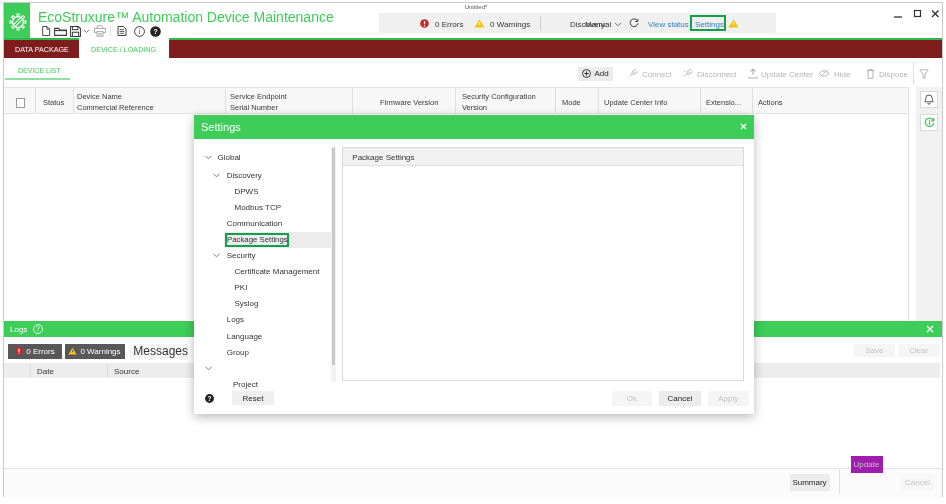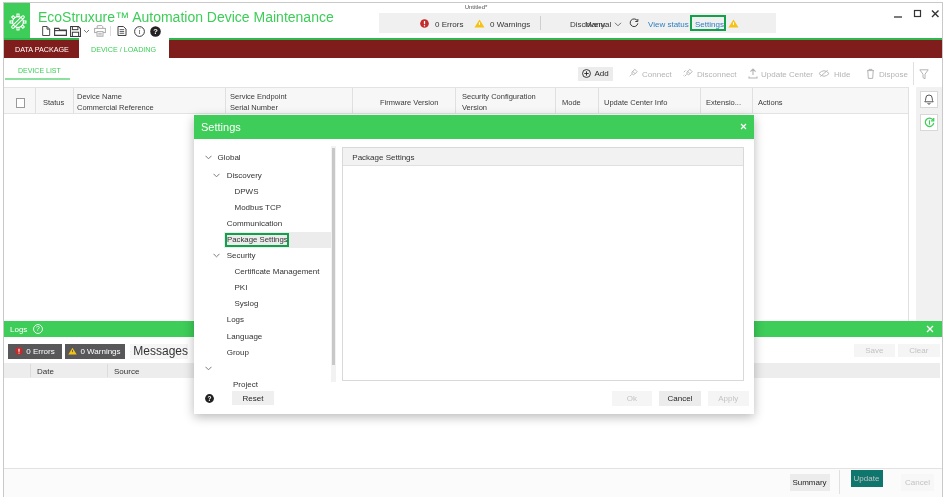--- a/index.html
+++ b/index.html
@@ -252,21 +252,21 @@
       <div class="ab t8" style="left:110px;top:4px;">Source</div>
       <div class="sepv" style="left:26px;top:1px;height:13px;background:#dcdcdc;"></div>
       <div class="sepv" style="left:103px;top:1px;height:13px;background:#dcdcdc;"></div>
     </div>
   </div>
 
   <div class="ab" style="left:0;top:0;width:946px;height:504px;" id="footer">
     <div class="ab" style="left:4px;top:468px;width:938px;height:28.5px;background:#fbfbfb;border-top:1px solid #e2e2e2;"></div>
     <div class="btn" style="left:789.5px;top:473.5px;width:40px;height:17px;">Summary</div>
     <div class="sepv" style="left:839px;top:470px;height:24px;"></div>
-    <div class="btnd" style="left:850.5px;top:470px;width:32px;height:17px;background:#0f766e;">Update</div>
+    <div class="btnd" style="left:850.5px;top:456px;width:32px;height:17px;background:#a21caf;">Update</div>
     <div class="btnd" style="left:901px;top:473.5px;width:33px;height:17px;background:#f7f7f7;">Cancel</div>
   </div>
 
   <div class="ab" style="left:194px;top:115px;width:560px;height:299px;background:#fff;box-shadow:0 3px 10px rgba(0,0,0,0.28);" id="dialog">
     <div class="ab" style="left:0;top:0;width:560px;height:23.5px;background:#3dcd58;">
       <div class="ab" style="left:7px;top:6px;font-size:11px;color:#fff;">Settings</div>
       <svg class="ab" style="left:546px;top:8px;" width="7" height="7" viewBox="0 0 7 7">
         <path d="M1,1 L6,6 M6,1 L1,6" stroke="#fff" stroke-width="1.2"></path>
       </svg>
     </div>

